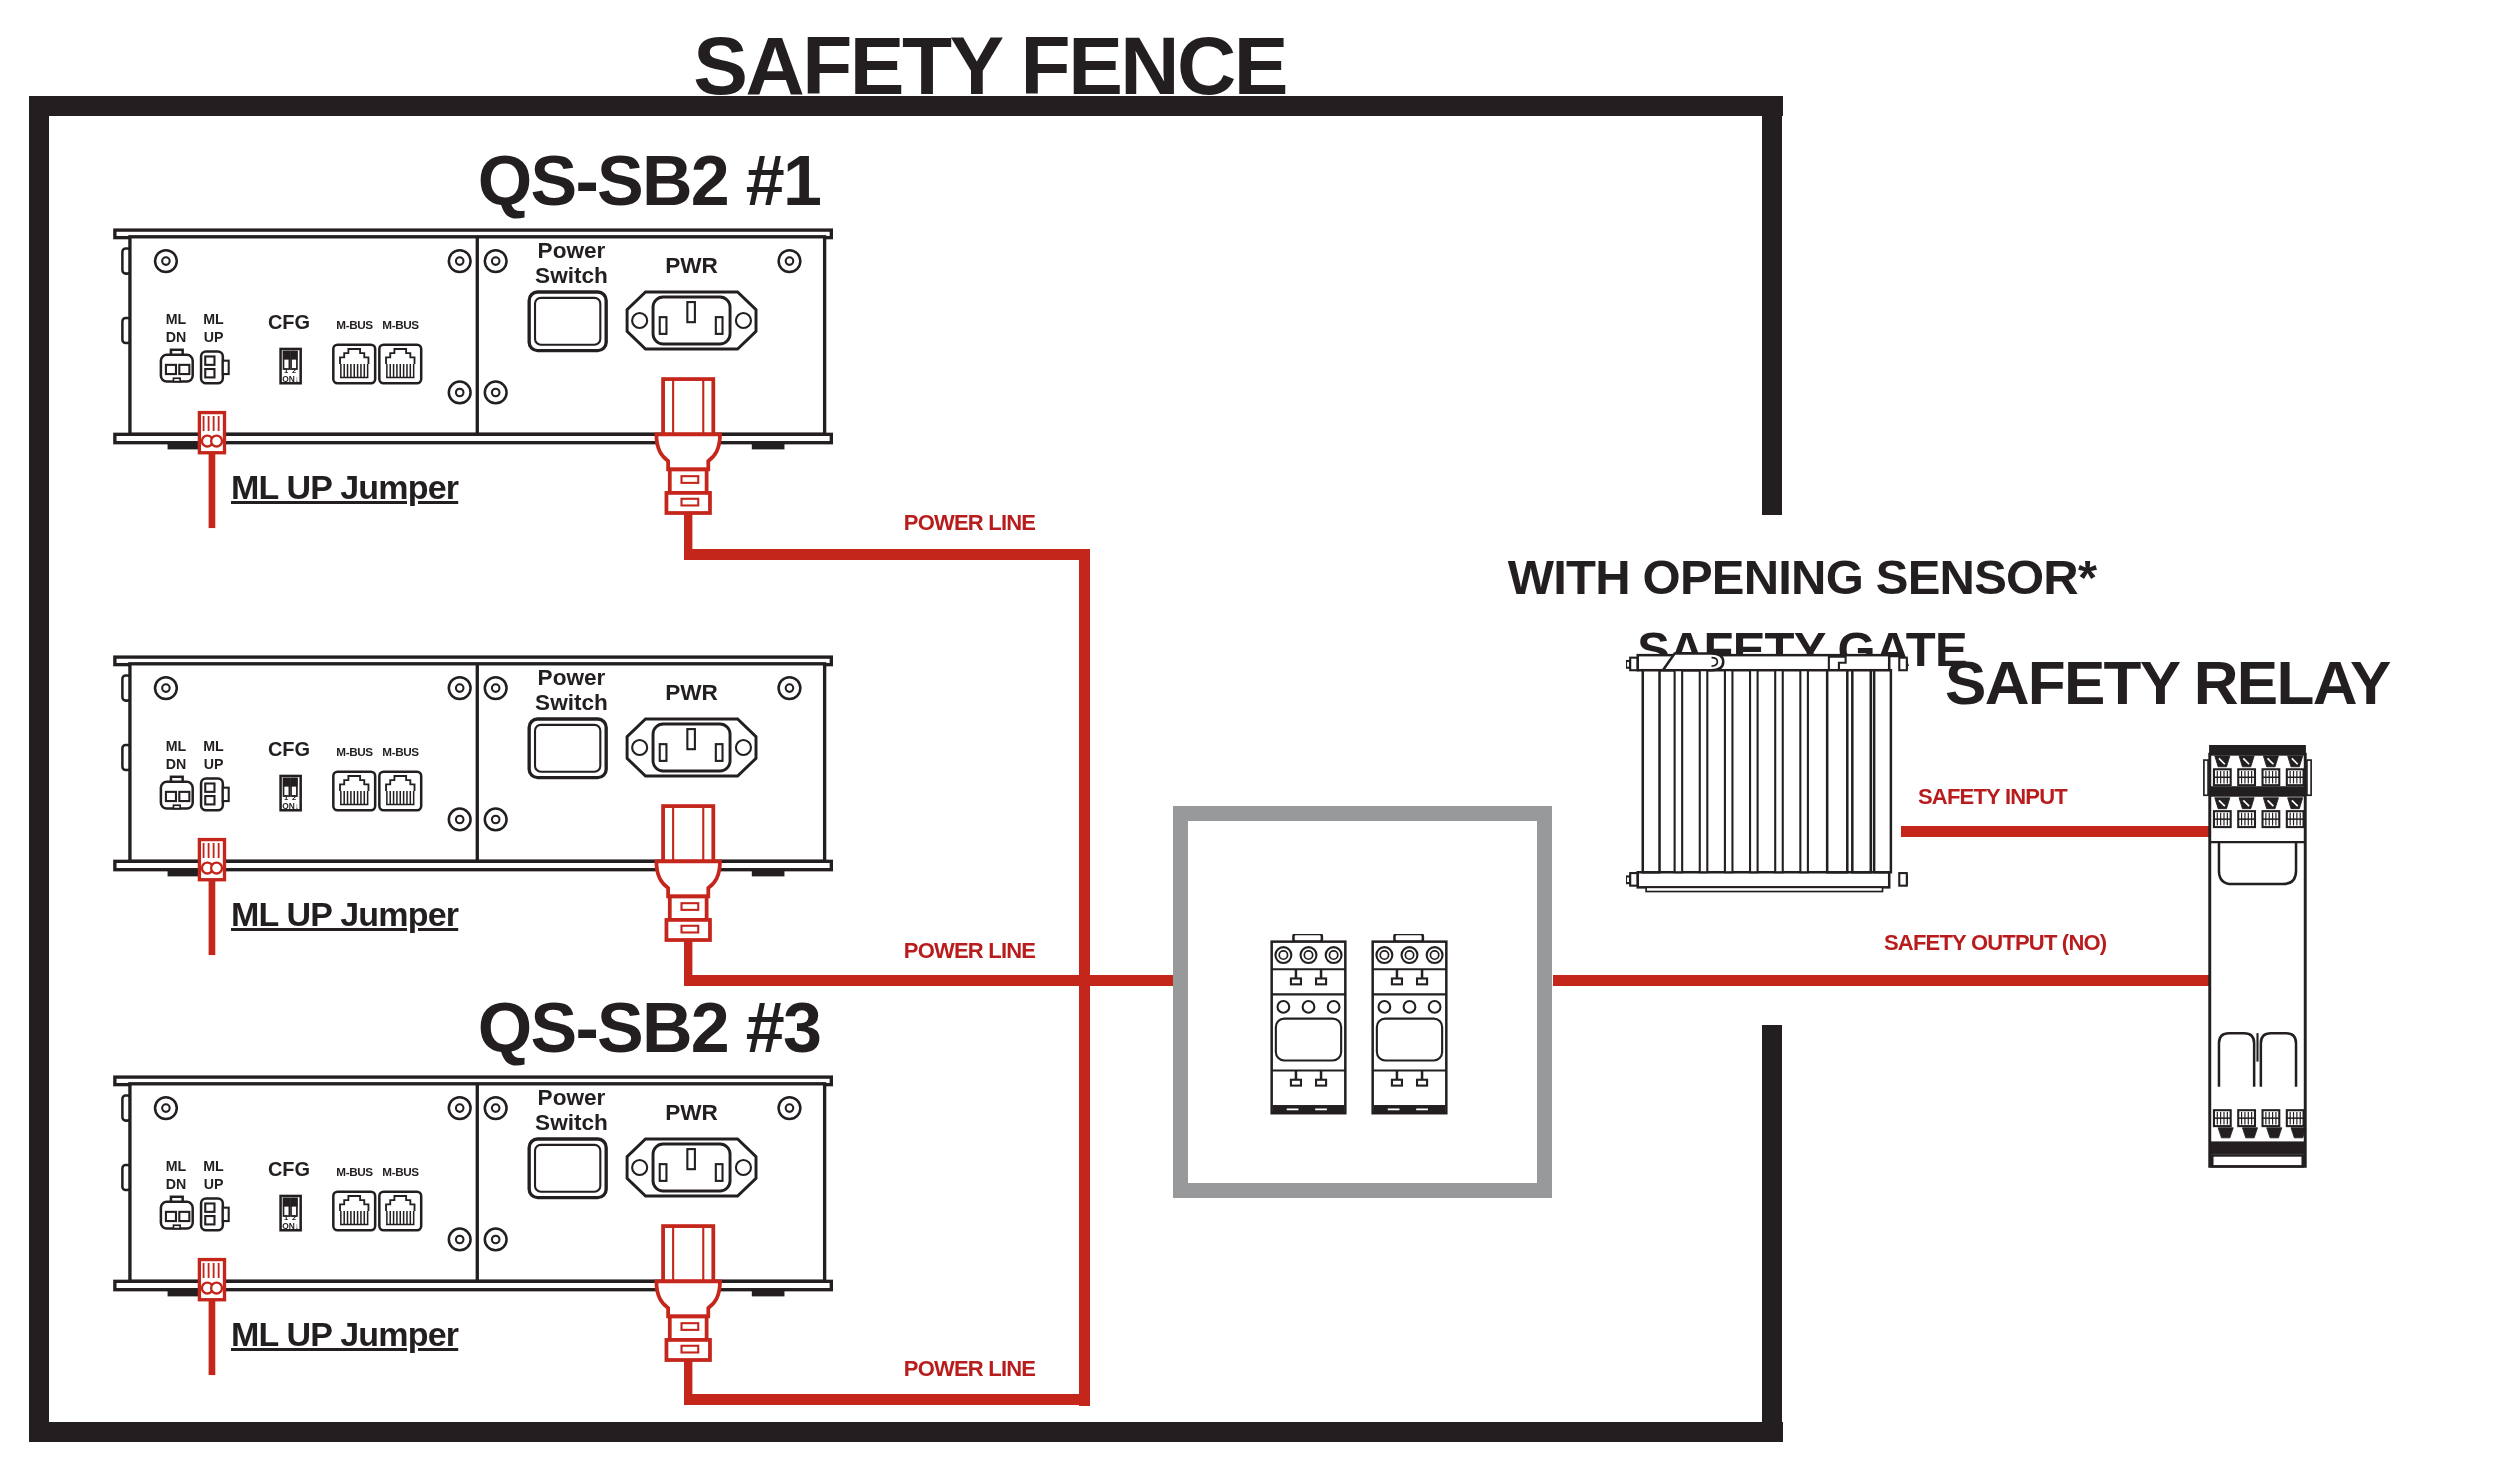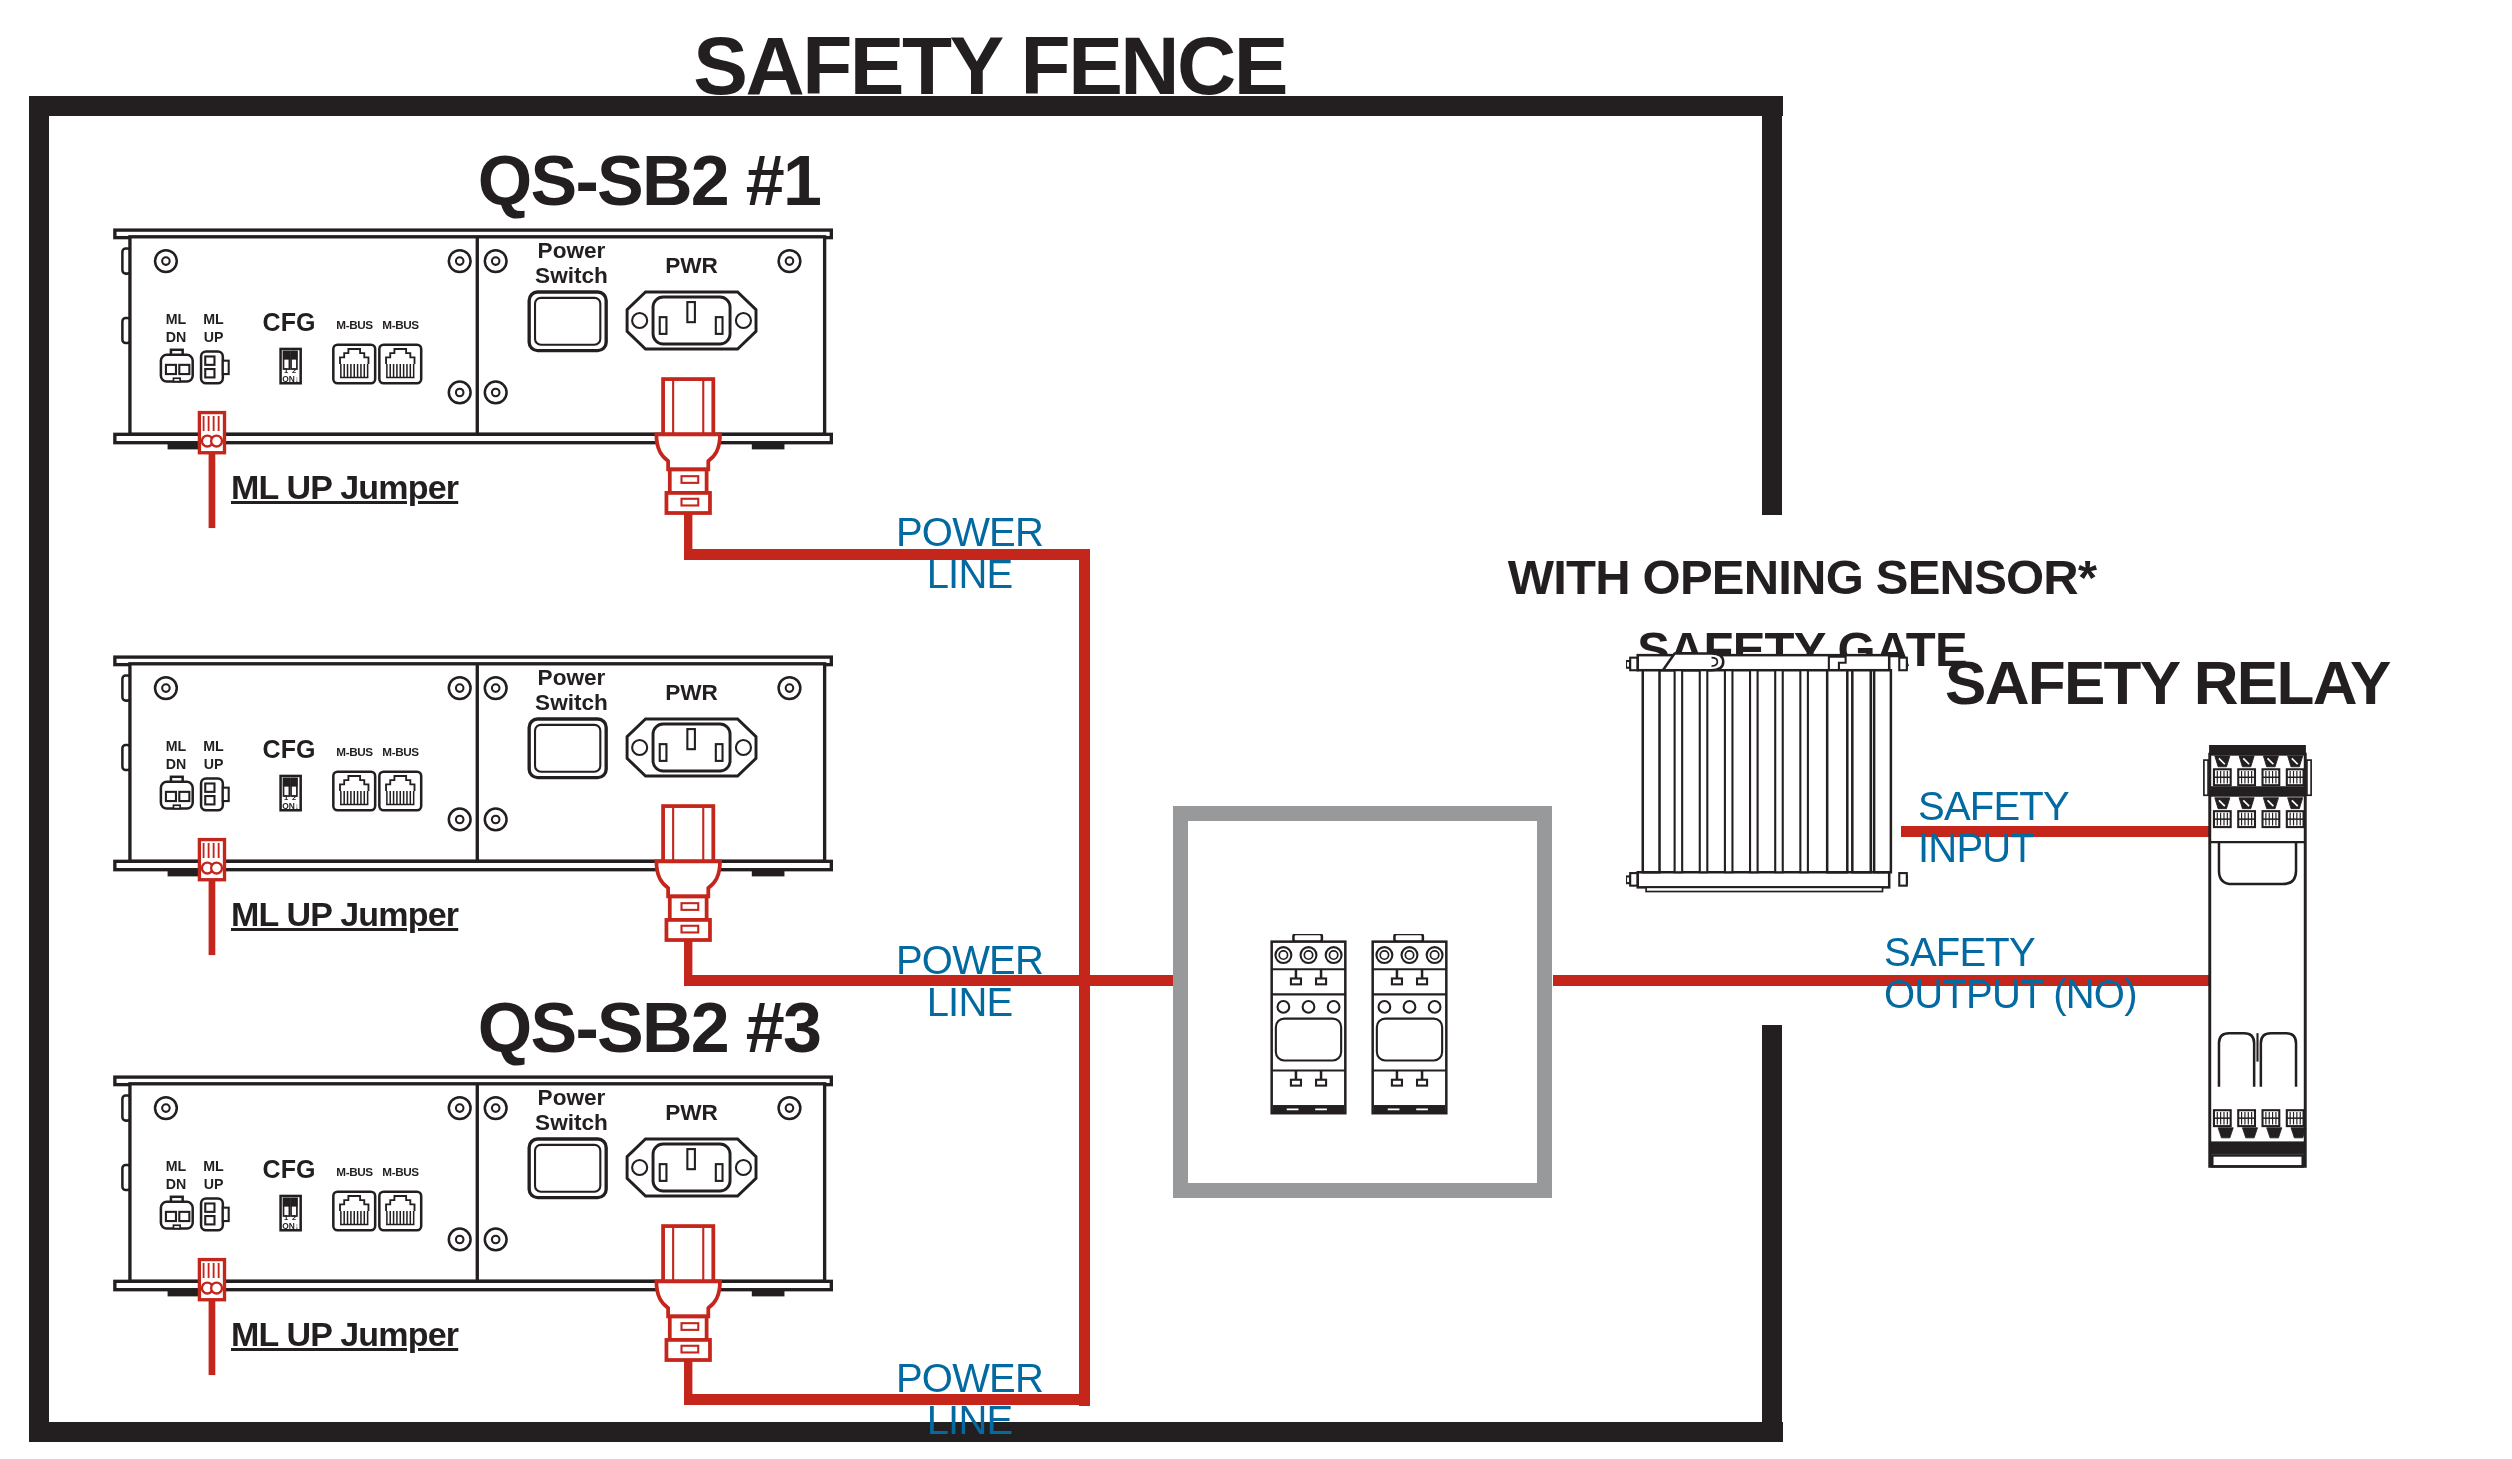--- a/index.html
+++ b/index.html
@@ -7,28 +7,28 @@
          font-family:"Liberation Sans",sans-serif;color:#231f20;}
   .abs{position:absolute;}
   .bar{position:absolute;background:#231f20;}
   .red{position:absolute;background:#c5261c;}
   .ttl{position:absolute;font-weight:bold;color:#231f20;line-height:1;}
   .big{font-size:82px;letter-spacing:-2.5px;text-align:center;}
   .devttl{font-size:70px;letter-spacing:-1.7px;text-align:center;white-space:nowrap;}
   .midttl{font-size:49px;letter-spacing:-0.8px;text-align:center;line-height:72px;}
   .relayttl{font-size:62px;letter-spacing:-1.7px;text-align:center;white-space:nowrap;}
   .conttl{font-size:54px;letter-spacing:-0.8px;text-align:center;}
-  .lbl{position:absolute;font-weight:normal;color:#0369a1;font-size:40px;letter-spacing:-0.8px;line-height:1.05;}
+  .lbl{position:absolute;font-weight:bold;color:#b91c1c;font-size:22px;letter-spacing:-0.8px;line-height:1.05;}
   .ctr{text-align:center;}
   .rgt{text-align:left;}
   .device{position:absolute;width:724px;height:352px;}
   .device svg.panel{position:absolute;left:0;top:0;overflow:visible;}
   .plbl{position:absolute;font-weight:bold;color:#231f20;text-align:center;}
   .p17{font-size:14.2px;line-height:17.6px;}
-  .p25{font-size:25px;line-height:21px;}
+  .p25{font-size:20px;line-height:21px;}
   .p14{font-size:11.7px;line-height:11.7px;letter-spacing:-0.4px;}
   .p27{font-size:22.6px;line-height:25px;}
   .p9{font-size:7.5px;line-height:7.5px;letter-spacing:0.8px;}
   .p10{font-size:8.4px;line-height:9.2px;}
   .jmp{font-size:34px;letter-spacing:-0.8px;white-space:nowrap;text-align:left;text-decoration:underline;}
   .cbox{position:absolute;left:1173px;top:806px;width:379px;height:392px;
         border:15px solid #98999b;background:#fff;box-sizing:border-box;}
 </style>
 </head>
 <body>

